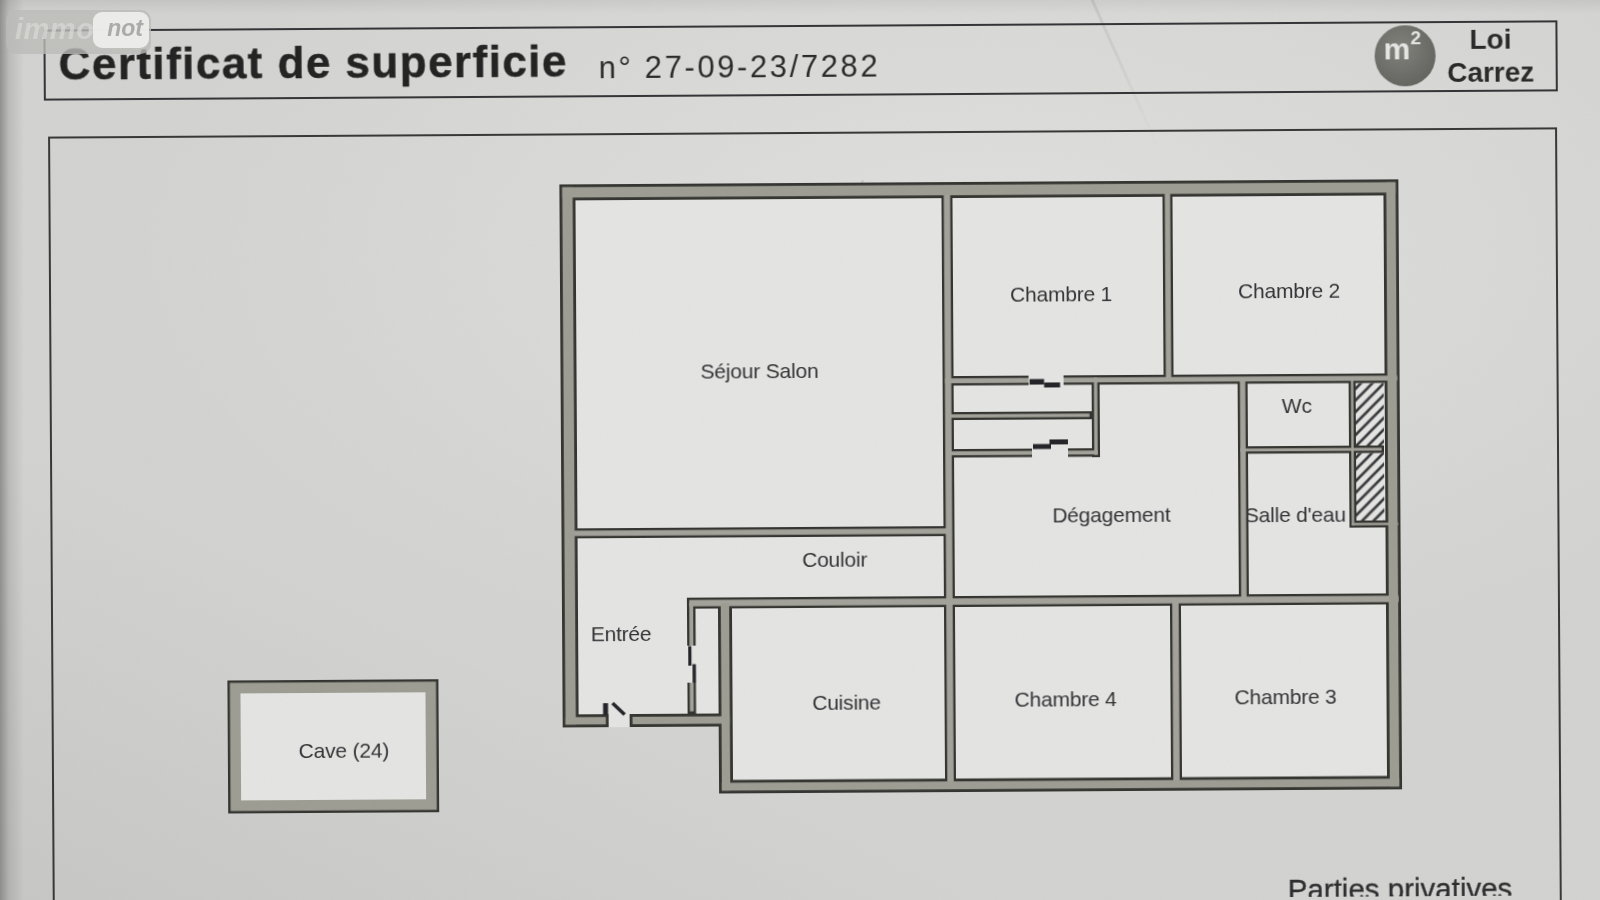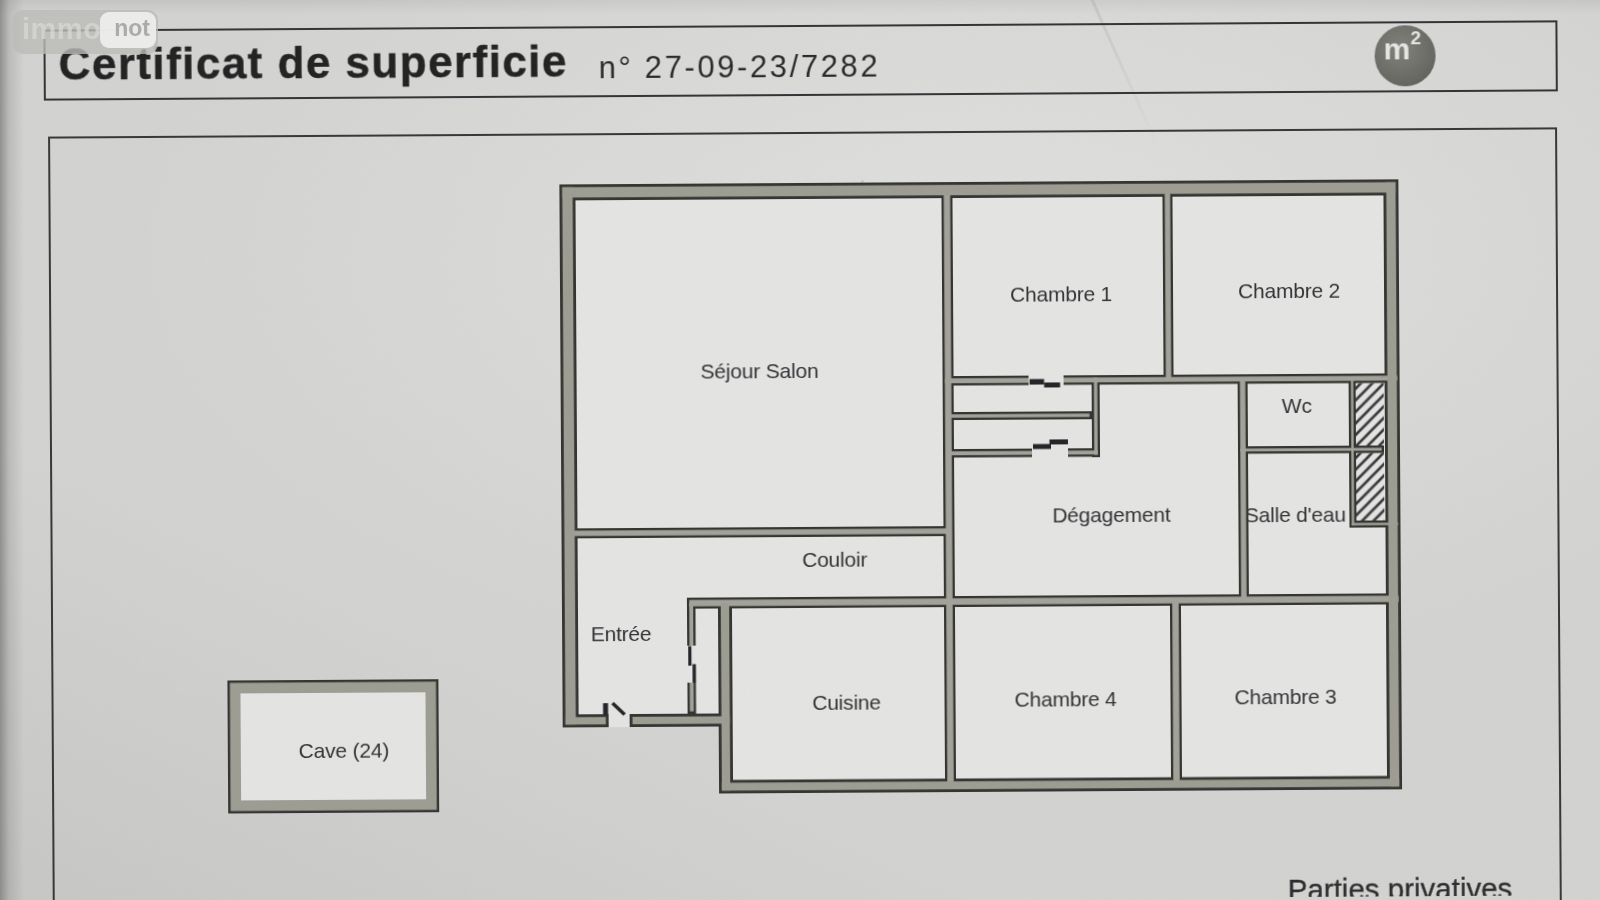--- a/index.html
+++ b/index.html
@@ -16,22 +16,22 @@
   .titlebox { position:absolute; left:46px; top:25px; width:1510px; height:67px;
      border:2.5px solid #26262a; }
   .mainbox { position:absolute; left:50px; top:132px; width:1505px; height:790px;
      border:2px solid #2a2a28; border-bottom:none; }
   .crease1 { position:absolute; left:1088px; top:-6px; width:2.5px; height:170px;
      background:linear-gradient(180deg, rgba(130,130,128,0.22), rgba(130,130,128,0));
      transform:rotate(-24deg); transform-origin:top; }
   .crease2 { position:absolute; left:852px; top:180px; width:3px; height:340px;
      background:linear-gradient(180deg, rgba(150,150,148,0.3), rgba(150,150,148,0));
      transform:rotate(3deg); }
-  .wm { position:absolute; left:13px; top:10px; width:145px; height:44px;
-     background:rgba(186,186,184,0.8); border-radius:10px; }
+  .wm { position:absolute; left:6px; top:10px; width:145px; height:44px;
+     background:rgba(186,186,184,0.8); border-radius:10px;font-style:italic; }
   .wm .no { position:absolute; right:2px; top:2px; width:56px; height:36px;
      background:rgba(244,244,242,0.92); border-radius:9px; }
   .wm .immo { position:absolute; left:9px; top:3px; font-weight:bold; font-size:29px;
      color:rgba(216,216,214,0.8); letter-spacing:0.5px; }
   .wm .not { position:absolute; right:8px; top:5px; font-weight:bold; font-size:23px;
      color:#a9a9a7; }
   .title { position:absolute; left:61px; top:35px; font-size:44px; font-weight:bold; -webkit-text-stroke:0.45px #131313;
      color:#131313; letter-spacing:1.45px; }
   .tnum { position:absolute; left:601px; top:49px; font-size:31px; color:#1b1b1b; letter-spacing:2.6px; }
   .m2 { position:absolute; left:1377px; top:29px; width:61px; height:61px; border-radius:50%;
@@ -49,20 +49,21 @@
 <div class="crease2"></div>
 <div class="rot">
   <div class="mainbox"></div>
   <div class="titlebox"></div>
   <div class="title">Certificat de superficie</div>
   <div class="tnum">n° 27-09-23/7282</div>
   <div class="m2">
       <span class="mm">m</span>
       <span class="sq">2</span>
     </div>
+  <div class="loi">Loi<br>Carrez</div>
   <svg width="1600" height="900" viewBox="0 0 1600 900" style="position:absolute;left:0;top:0">
 <defs>
         <pattern id="hatch" width="11.5" height="11.5" patternUnits="userSpaceOnUse">
           <path d="M-2.8,2.8 L2.8,-2.8 M-2.8,14.3 L14.3,-2.8 M8.7,14.3 L14.3,8.7" stroke="#26262a" stroke-width="2.6" fill="none"></path>
         </pattern>
       </defs>
 <polygon points="561,183 1400,183 1400,793 717,793 717,726 561,726" fill="#e7e8e5"></polygon>
 <rect x="561" y="183" width="839" height="16" fill="#262622"></rect>
 <rect x="561" y="183" width="16" height="543" fill="#262622"></rect>
 <rect x="1385" y="183" width="15" height="610" fill="#262622"></rect>

